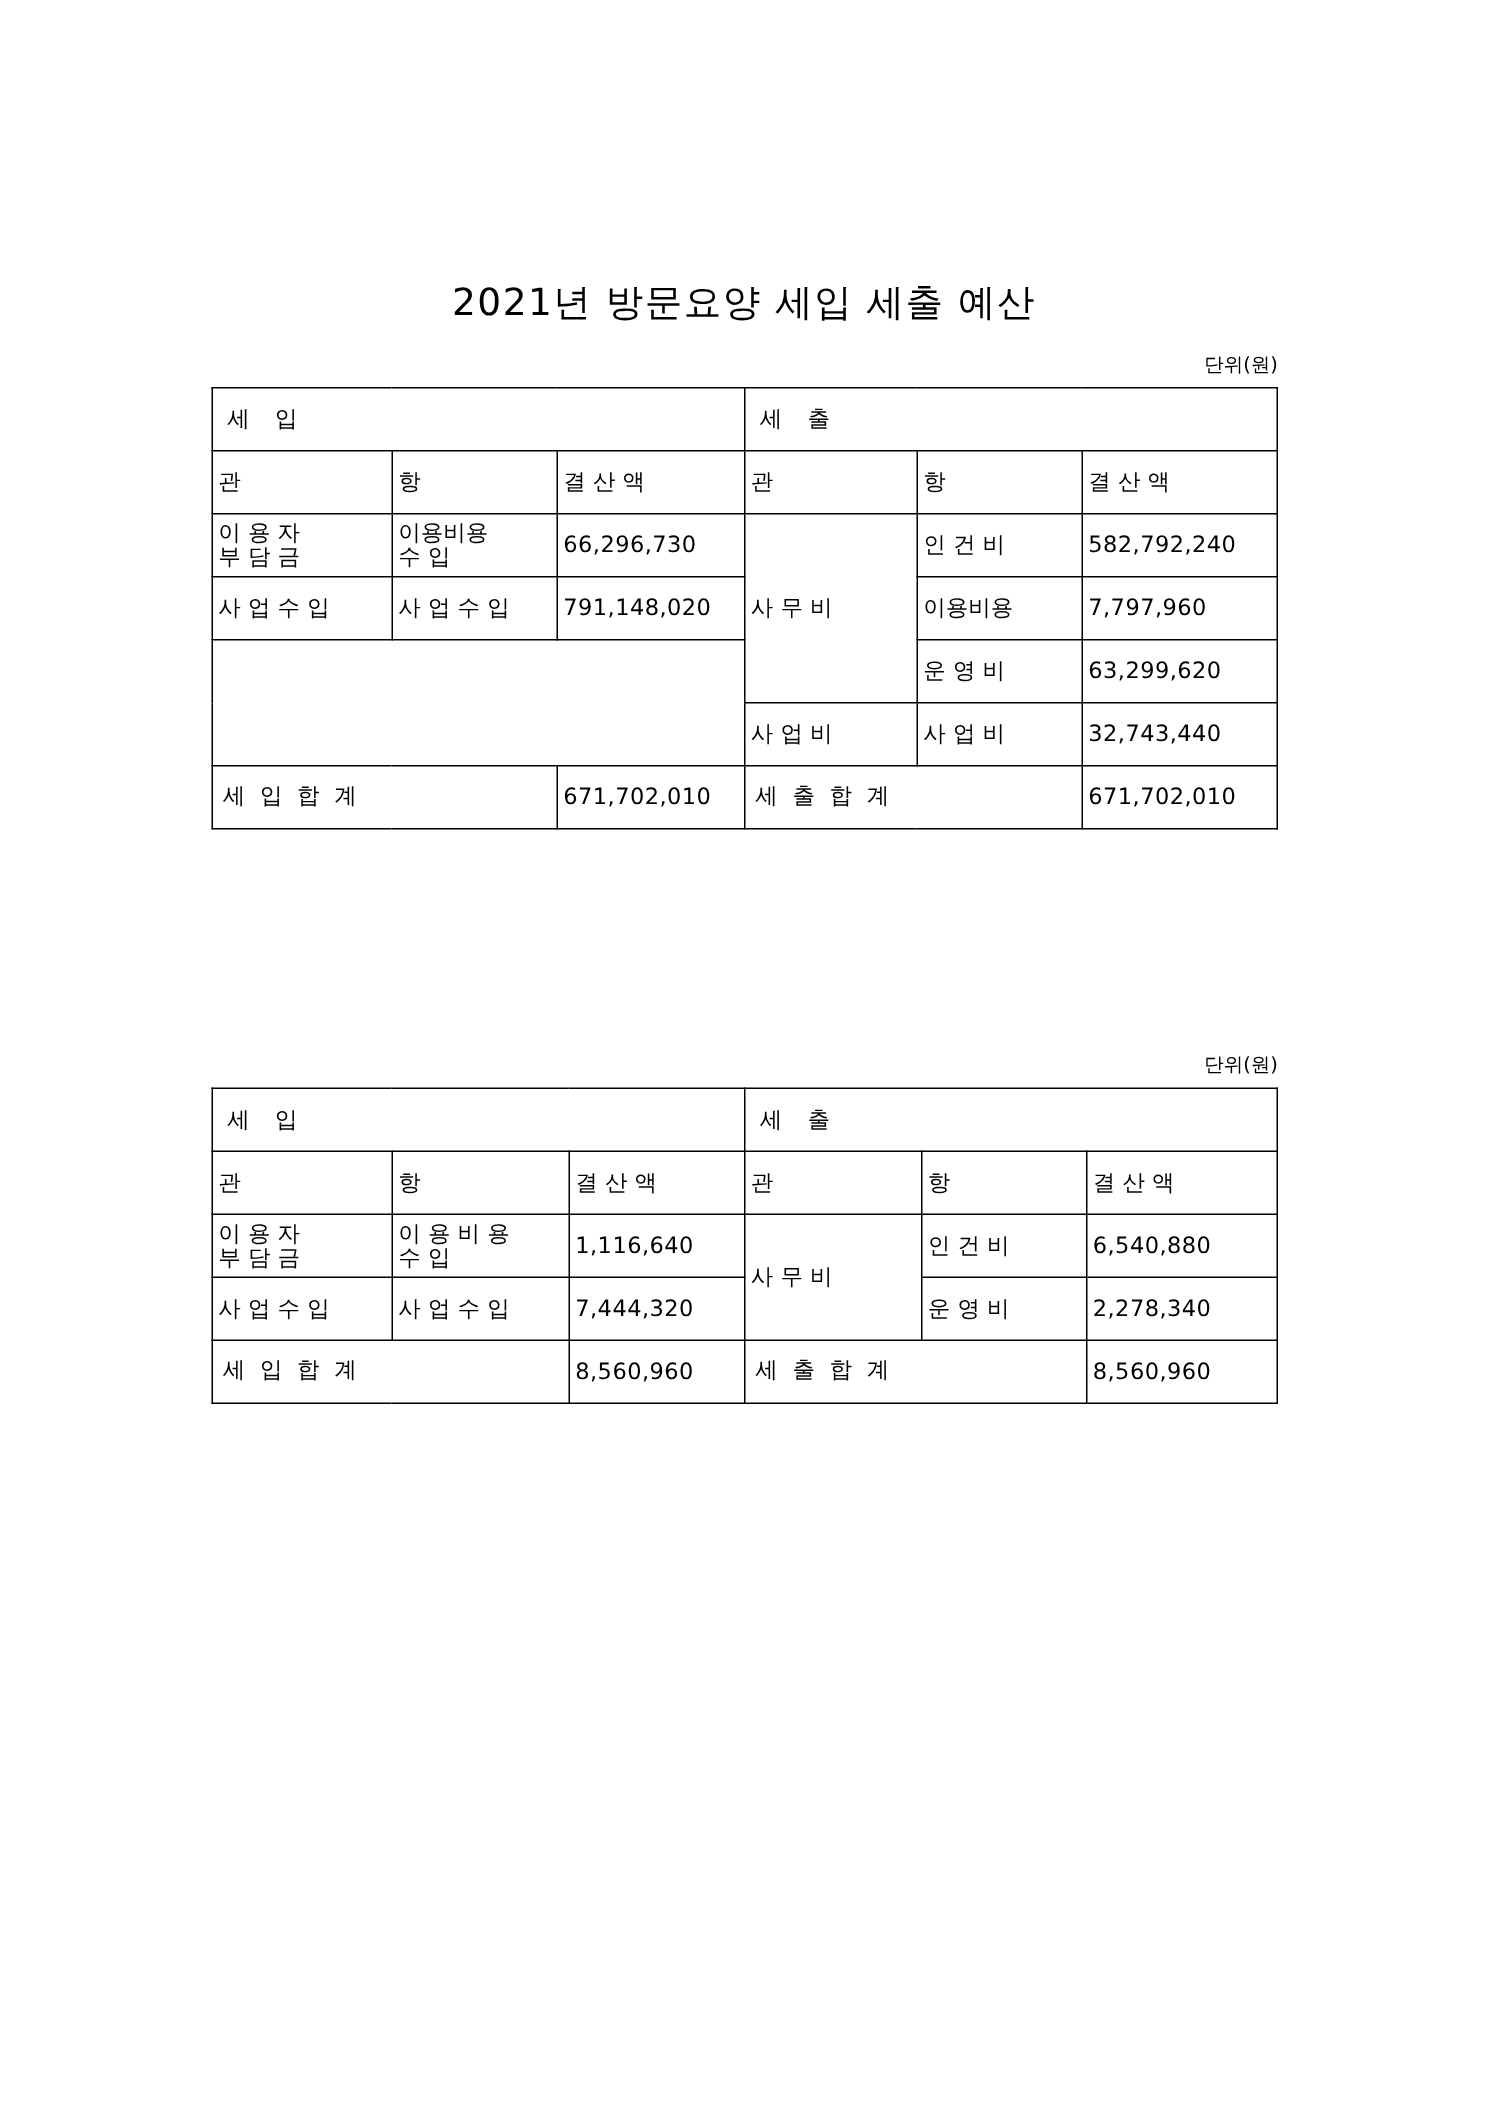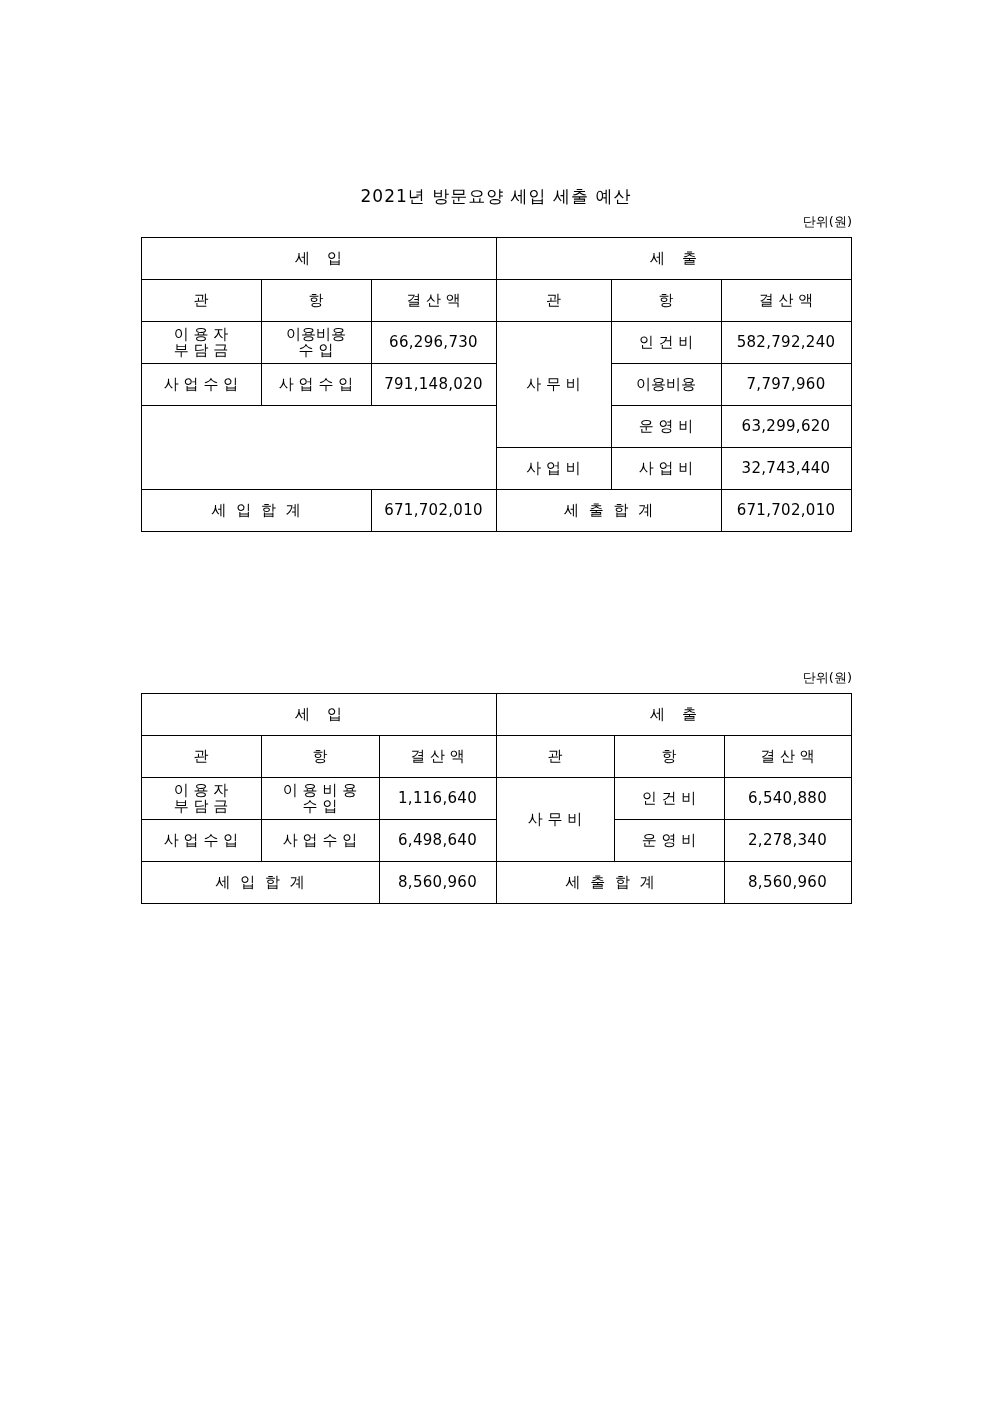--- a/index.html
+++ b/index.html
@@ -18,42 +18,42 @@
     width: 992px;
     height: 1403px;
     position: relative;
     box-sizing: border-box;
   }
   .section {
     width: 992px;
   }
   .doc-title {
     text-align: center;
-    font-size: 17px;
+    font-size: 25px;
     letter-spacing: 1px;
     font-weight: normal;
     margin: 0;
     padding: 0;
   }
   .unit-line {
     text-align: right;
     font-size: 13px;
     padding-right: 140px;
-    margin-top: 5px;
+    margin-top: 16px;
   }
   table.budget {
     border-collapse: collapse;
     table-layout: fixed;
     margin: 6px auto 0 auto;
     border: 1.5px solid #000;
   }
   table.budget td {
     border: 1px solid #000;
     font-size: 15px;
-    text-align: center;
+    text-align: left;
     vertical-align: middle;
     padding: 2px 4px;
     height: 42px;
     box-sizing: border-box;
     line-height: 1.15;
   }
   td.num {
     text-align: right;
     padding-right: 8px;
     font-size: 14.5px;
@@ -197,21 +197,21 @@
           <td class="num">1,116,640</td>
 
           <td rowspan="2">사  무  비</td>
           <td>인 건 비</td>
           <td class="num">6,540,880</td>
         </tr>
 
         <tr>
           <td>사 업 수 입</td>
           <td>사 업 수 입</td>
-          <td class="num">6,498,640</td>
+          <td class="num">7,444,320</td>
           <td>운 영 비</td>
           <td class="num">2,278,340</td>
         </tr>
 
         <tr>
           <td colspan="2" class="sp1">세 입 합 계</td>
           <td class="num">8,560,960</td>
           <td colspan="2" class="sp1">세 출 합 계</td>
           <td class="num">8,560,960</td>
         </tr>

